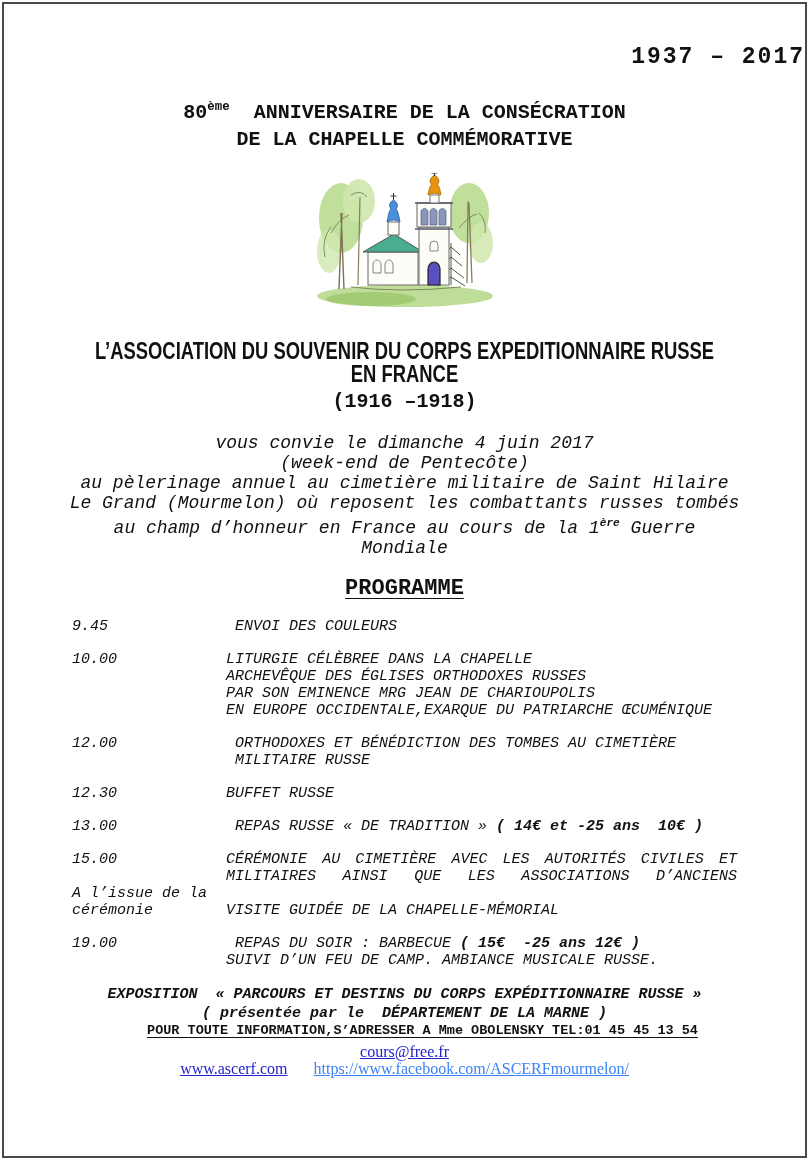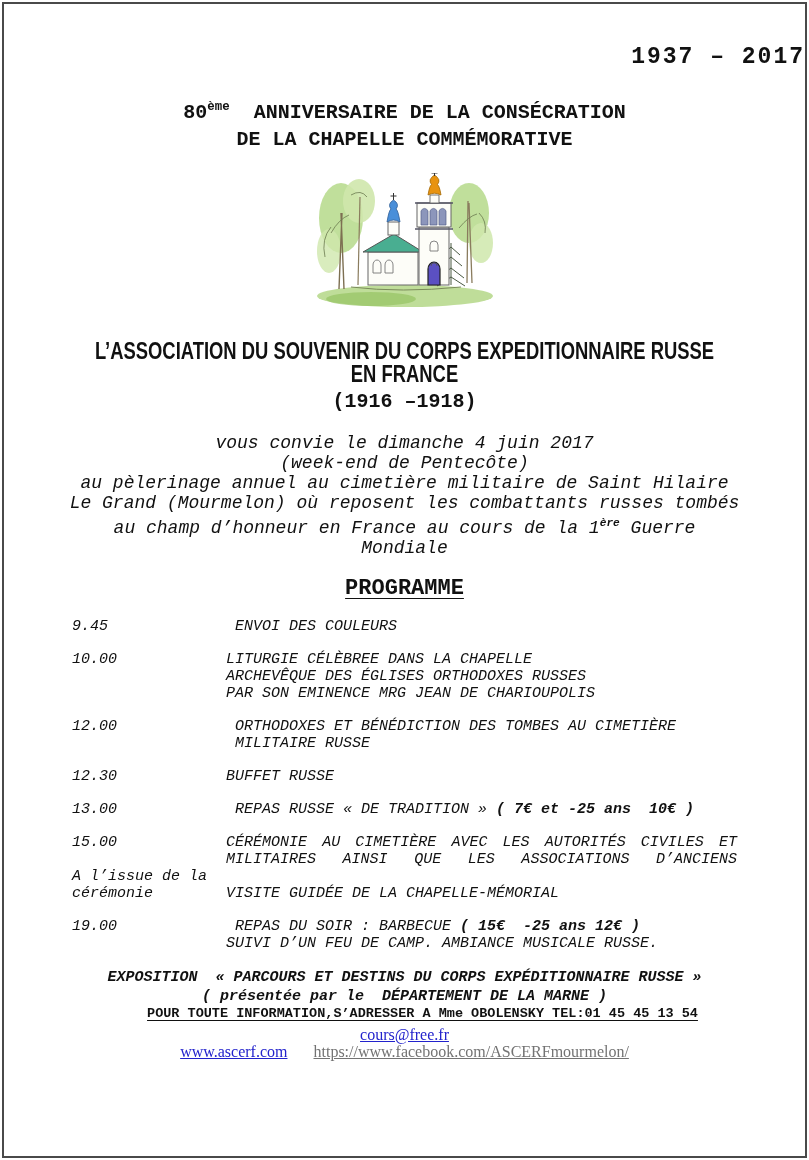--- a/index.html
+++ b/index.html
@@ -129,20 +129,21 @@
         <div class="pline" data-bind="programme.items.0.line1"> ENVOI DES COULEURS</div>
       </div>
     </div>
 
     <div class="prog-item">
       <div class="ptime" data-bind="programme.items.1.time">10.00</div>
       <div>
         <div class="pline" data-bind="programme.items.1.line1">LITURGIE CÉLÈBREE DANS LA CHAPELLE</div>
         <div class="pline" data-bind="programme.items.1.line3">ARCHEVÊQUE DES ÉGLISES ORTHODOXES RUSSES</div>
         <div class="pline" data-bind="programme.items.1.line2">PAR SON EMINENCE MRG JEAN DE CHARIOUPOLIS</div>
+        <div class="pline" data-bind="programme.items.1.line4">EN EUROPE OCCIDENTALE,EXARQUE DU PATRIARCHE ŒCUMÉNIQUE</div>
       </div>
     </div>
 
     <div class="prog-item">
       <div class="ptime" data-bind="programme.items.2.time">12.00</div>
       <div>
         <div class="pline" data-bind="programme.items.2.line1"> ORTHODOXES ET BÉNÉDICTION DES TOMBES AU CIMETIÈRE</div>
         <div class="pline" data-bind="programme.items.2.line2"> MILITAIRE RUSSE</div>
       </div>
     </div>
@@ -150,21 +151,21 @@
     <div class="prog-item">
       <div class="ptime" data-bind="programme.items.3.time">12.30</div>
       <div>
         <div class="pline" data-bind="programme.items.3.line1">BUFFET RUSSE</div>
       </div>
     </div>
 
     <div class="prog-item">
       <div class="ptime" data-bind="programme.items.4.time">13.00</div>
       <div>
-        <div class="pline"><span data-bind="programme.items.4.line1"> REPAS RUSSE « DE TRADITION » </span><span class="bold" data-bind="programme.items.4.price">( 7€ et -25 ans  10€ )</span></div>
+        <div class="pline"><span data-bind="programme.items.4.line1"> REPAS RUSSE « DE TRADITION » </span><span class="bold" data-bind="programme.items.4.price">( 14€ et -25 ans  10€ )</span></div>
       </div>
     </div>
 
     <div class="prog-item tight">
       <div class="ptime" data-bind="programme.items.5.time">15.00</div>
       <div>
         <div class="pline just" data-bind="programme.items.5.line1">CÉRÉMONIE AU CIMETIÈRE AVEC LES AUTORITÉS CIVILES ET</div>
         <div class="pline just" data-bind="programme.items.5.line2">MILITAIRES AINSI QUE LES ASSOCIATIONS D’ANCIENS</div>
       </div>
     </div>
@@ -193,16 +194,16 @@
     <div data-bind="exposition.line1">EXPOSITION  « PARCOURS ET DESTINS DU CORPS EXPÉDITIONNAIRE RUSSE »</div>
     <div data-bind="exposition.line2">( présentée par le  DÉPARTEMENT DE LA MARNE )</div>
   </div>
 
   <div class="foot-info"><span data-bind="footer.info">POUR TOUTE INFORMATION,S’ADRESSER A Mme OBOLENSKY TEL:01 45 45 13 54</span></div>
 
   <div class="links email-line">
     <a data-bind="footer.email" style="color: rgb(34, 34, 204);">cours@free.fr</a>
   </div>
   <div class="links">
-    <a data-bind="footer.website" style="color: rgb(34, 34, 204);">www.ascerf.com</a><span class="gap"></span><a data-bind="footer.facebook" style="color: #737373;">https://www.facebook.com/ASCERFmourmelon/</a>
+    <a data-bind="footer.website" style="color: rgb(34, 34, 204);">www.ascerf.com</a><span class="gap"></span><a data-bind="footer.facebook" style="color: #3b82f6;">https://www.facebook.com/ASCERFmourmelon/</a>
   </div>
 
 </div>
 
 </body></html>

